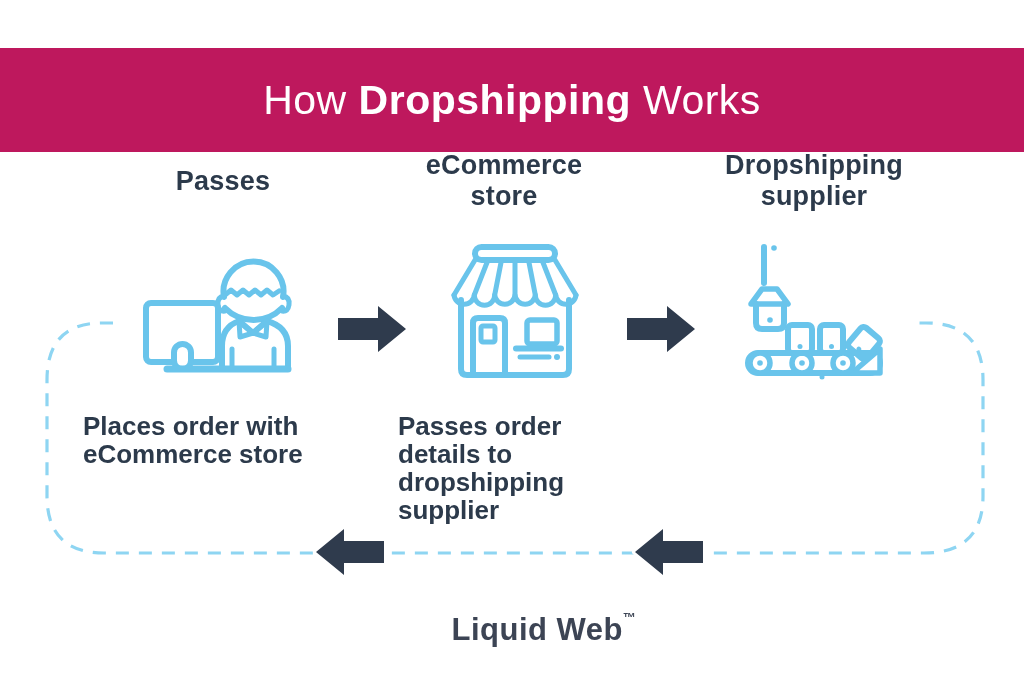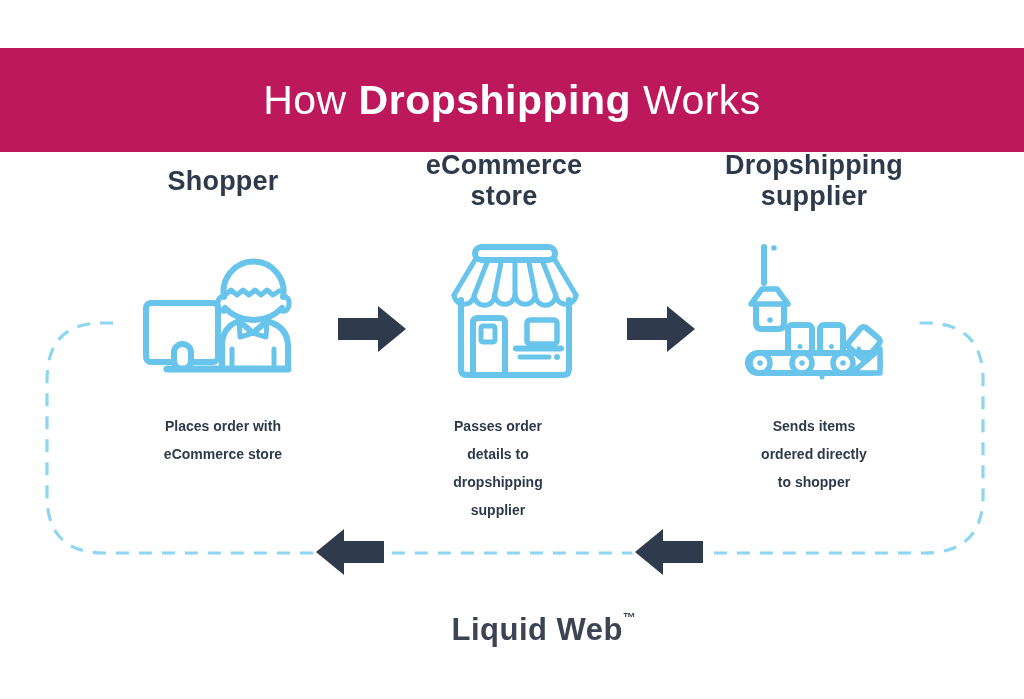--- a/index.html
+++ b/index.html
@@ -19,22 +19,22 @@
   .header-title .bold { font-weight:700; }
   .overlay { position:absolute; left:0; top:0; width:1024px; height:699px; }
   .col-title {
     position:absolute; top:146px; height:70px; width:260px;
     display:flex; align-items:center; justify-content:center;
     text-align:center; white-space:pre-line;
     color:#2C3A4B; font-size:27px; font-weight:700; line-height:31px;
     letter-spacing:0.2px;
   }
   .col-desc {
-    position:absolute; top:412px; text-align:center; white-space:pre-line;
-    color:#2C3A4B; font-size:14px; font-weight:700; line-height:28px;
+    position:absolute; top:412px; white-space:pre-line;
+    color:#2C3A4B; font-size:26px; font-weight:700; line-height:28px;
   }
   .icon-wrap { position:absolute; }
   .footer-logo {
     position:absolute; left:0; top:610px; width:1024px; text-align:center;
     color:#3C4454; font-size:31px; font-weight:700; letter-spacing:0.5px;margin-left:32px;
   }
   .footer-logo sup { font-size:13px; vertical-align:18px; font-weight:700; }
 </style>
 </head>
 <body>
@@ -48,21 +48,21 @@
     <polygon fill="#2F3B4D" stroke="#ffffff" stroke-width="6" paint-order="stroke" stroke-linejoin="round" points="384,541 344,541 344,529 316,552 344,575 344,563 384,563"></polygon>
     <polygon fill="#2F3B4D" stroke="#ffffff" stroke-width="6" paint-order="stroke" stroke-linejoin="round" points="703,541 663,541 663,529 635,552 663,575 663,563 703,563"></polygon>
   </svg>
 
   <div class="header">
     <div class="header-title">
       <span>How </span><span class="bold">Dropshipping</span><span> Works</span>
     </div>
   </div>
 
-  <div class="col-title" style="left:93px;">Shopper</div>
+  <div class="col-title" style="left:93px;">Passes</div>
   <div class="col-title" style="left:374px;">eCommerce
 store</div>
   <div class="col-title" style="left:684px;">Dropshipping
 supplier</div>
 
   <div class="icon-wrap" style="left:140px; top:250px;">
     <svg width="160" height="130" viewBox="0 0 160 130">
       <g fill="none" stroke="#69C4EB" stroke-width="6" stroke-linecap="round" stroke-linejoin="round">
         <path d="M 84 47 A 30 30 0 1 1 143 47"></path>
         <path stroke-width="5" d="M 85 45 L 91 40 L 97 45 L 103 40 L 109 45 L 115 40 L 121 45 L 127 40 L 133 45 L 139 41"></path>
@@ -132,21 +132,18 @@
       </g>
     </svg>
   </div>
 
   <div class="col-desc" style="left:83px;  width:280px;">Places order with
 eCommerce store</div>
   <div class="col-desc" style="left:398px; width:200px;">Passes order
 details to
 dropshipping
 supplier</div>
-  <div class="col-desc" style="left:704px; width:220px;">Sends items
-ordered directly
-to shopper</div>
 
   <div class="footer-logo">
     <span>Liquid Web</span><sup>™</sup>
   </div>
 
 </div>
 
 </body></html>

